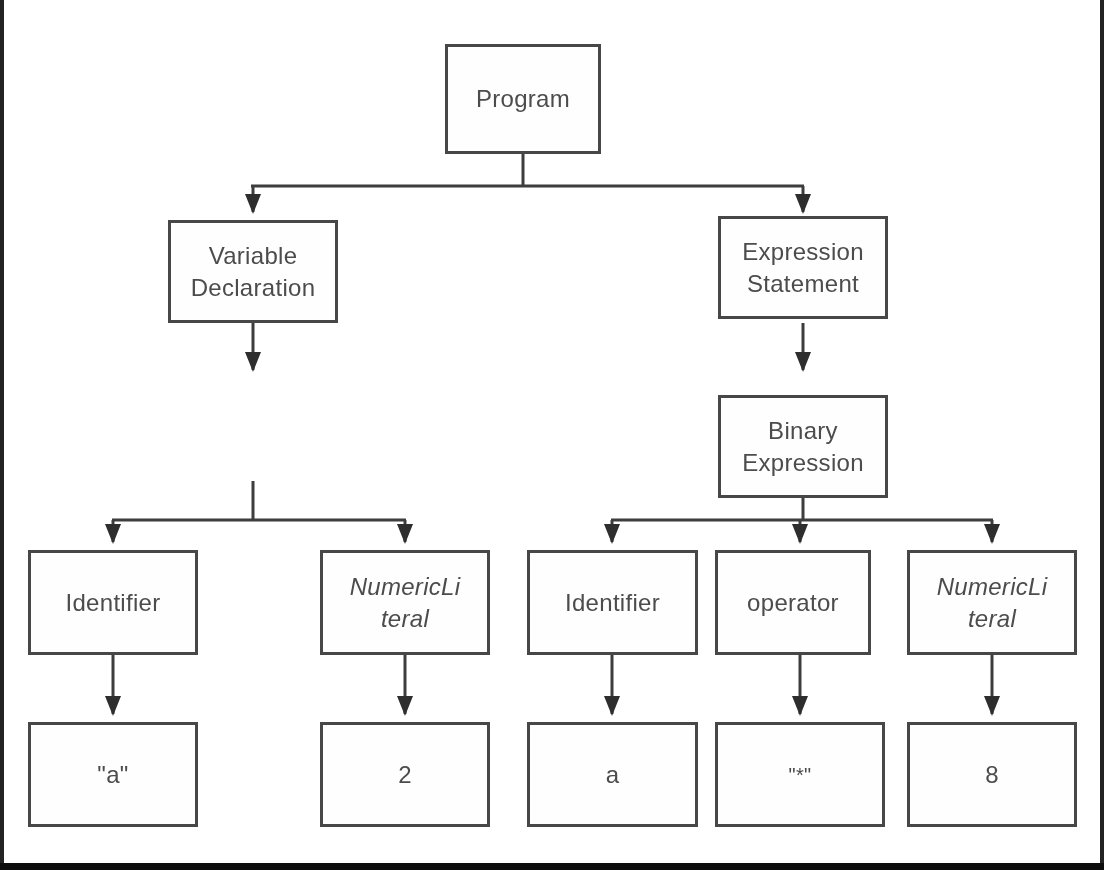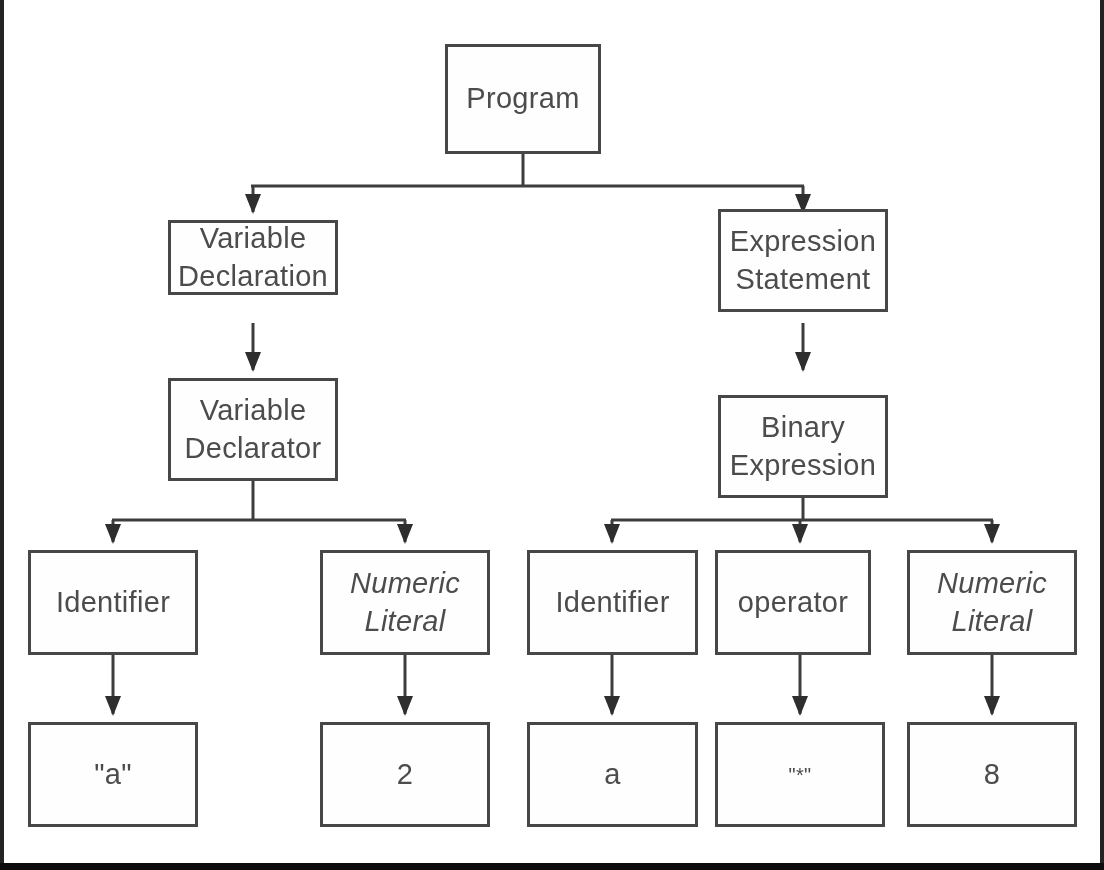--- a/index.html
+++ b/index.html
@@ -23,31 +23,31 @@
   .node {
     position: absolute;
     box-sizing: border-box;
     background: #fefefe;
     border: 3px solid #474747;
     display: flex;
     align-items: center;
     justify-content: center;
     text-align: center;
     color: #4c4c4c;
-    font-size: 29px;
+    font-size: 24px;
     line-height: 1.3;
     letter-spacing: 0.3px;
   }
   .node span { display:inline-block; padding: 0 8px; }
   .node.narrow span { width:112px; word-break:break-all; padding:0;font-style:italic; }
 
   
   .n-program              { left:445px; top:44px;  width:156px; height:110px; }
-  .n-variable-declaration { left:168px; top:220px; width:170px; height:75px; }
-  .n-expression-statement { left:718px; top:209px; width:170px; height:103px; }
+  .n-variable-declaration { left:168px; top:220px; width:170px; height:103px; }
+  .n-expression-statement { left:718px; top:216px; width:170px; height:103px; }
   .n-variable-declarator  { left:168px; top:378px; width:170px; height:103px; }
   .n-binary-expression    { left:718px; top:378px; width:170px; height:103px;margin-top:17px; }
   .n-identifier-left      { left:28px;  top:550px; width:170px; height:105px; }
   .n-numeric-literal-left { left:320px; top:550px; width:170px; height:105px; }
   .n-identifier-right     { left:527px; top:550px; width:171px; height:105px; }
   .n-operator             { left:715px; top:550px; width:156px; height:105px; }
   .n-numeric-literal-right{ left:907px; top:550px; width:170px; height:105px; }
   .n-leaf-a-quoted        { left:28px;  top:722px; width:170px; height:105px; }
   .n-leaf-2               { left:320px; top:722px; width:170px; height:105px; }
   .n-leaf-a               { left:527px; top:722px; width:171px; height:105px; }
@@ -98,23 +98,20 @@
   </div>
 
   <div class="node n-variable-declaration">
     <span>Variable Declaration</span>
   </div>
 
   <div class="node n-expression-statement">
     <span>Expression Statement</span>
   </div>
 
-  <div class="node n-variable-declarator">
-    <span>Variable Declarator</span>
-  </div>
 
   <div class="node n-binary-expression">
     <span>Binary Expression</span>
   </div>
 
   <div class="node n-identifier-left">
     <span>Identifier</span>
   </div>
 
   <div class="node narrow n-numeric-literal-left">

